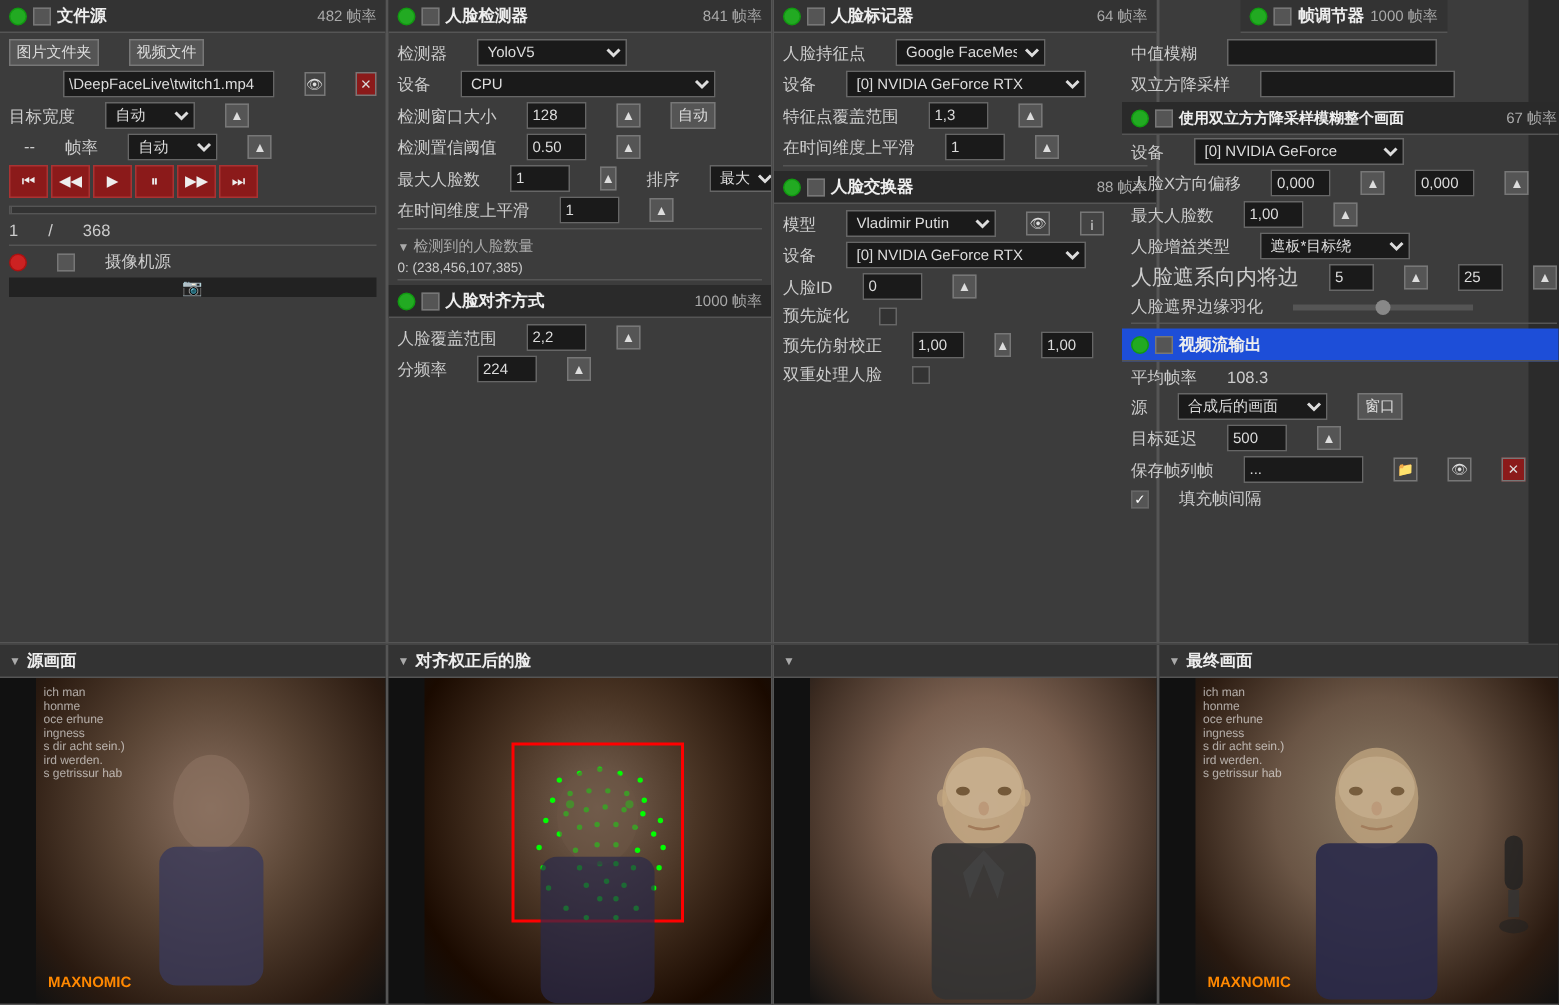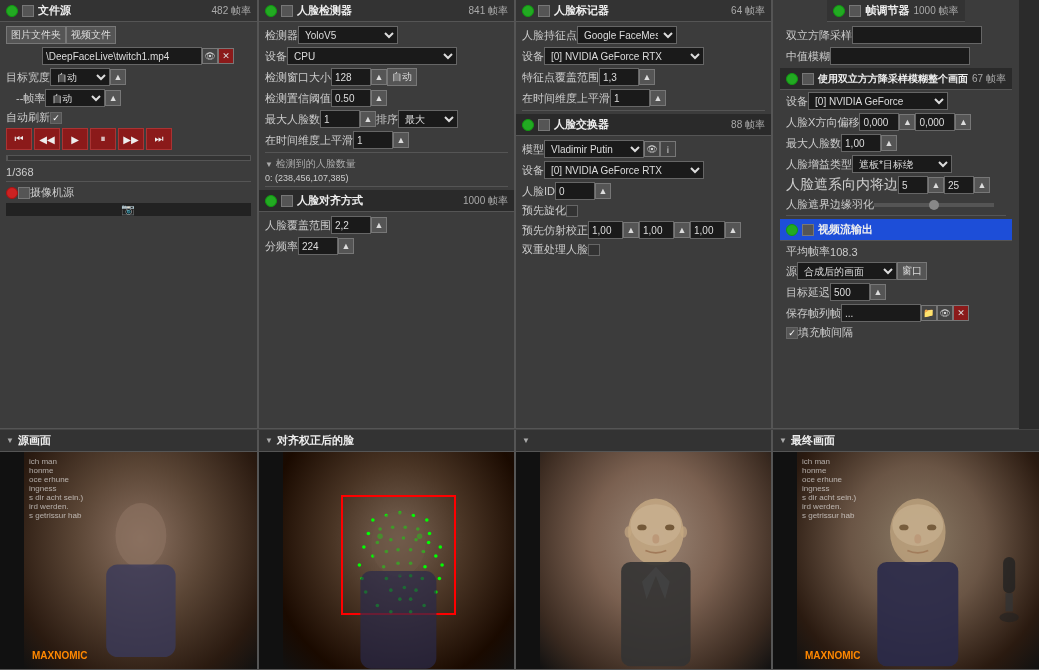--- a/index.html
+++ b/index.html
@@ -72,21 +72,21 @@
     }
     .check-indicator {
       width: 12px; height: 12px;
       background: #555;
       border: 1px solid #777;
       display: inline-block;
     }
     .row {
       display: flex;
       align-items: center;
-      gap: 0;
+      gap: 20px;
       margin-bottom: 3px;
     }
     .label {
       color: #ccc;
       white-space: nowrap;
     }
     .input-field {
       background: #1a1a1a;
       border: 1px solid #666;
       color: #ddd;
@@ -274,24 +274,20 @@
           <span class="icon-btn">▲</span>
         </div>
         <div class="row">
           <span class="label" style="margin-left:10px;">--</span>
           <span class="label">帧率</span>
           <select class="select-field select-small">
             <option>自动</option>
           </select>
           <span class="icon-btn">▲</span>
         </div>
-        <div class="row">
-          <span class="label">自动刷新</span>
-          <span class="checkbox checked"></span>
-        </div>
         <div class="transport-btns">
           <button class="transport-btn">⏮</button>
           <button class="transport-btn">◀◀</button>
           <button class="transport-btn">▶</button>
           <button class="transport-btn">⏸</button>
           <button class="transport-btn">▶▶</button>
           <button class="transport-btn">⏭</button>
         </div>
         <div class="row">
           <div class="progress-bar" style="flex:1;">
@@ -467,26 +463,26 @@
 
     <div class="panel panel-frame-adj">
       <div class="panel-header">
         <span class="power-btn green"></span>
         <span class="check-indicator"></span>
         <span class="panel-title">帧调节器</span>
         <span class="fps-badge">1000 帧率</span>
       </div>
       <div class="panel-content">
         <div class="row">
+          <span class="label">中值模糊</span>
+          <input class="input-field" style="width: 140px;" readonly="">
+        </div>
+        <div class="row">
           <span class="label">双立方降采样</span>
           <input class="input-field" style="width: 130px;" readonly="">
-        </div>
-        <div class="row">
-          <span class="label">中值模糊</span>
-          <input class="input-field" style="width: 140px;" readonly="">
         </div>
         <div class="panel-header" style="background:#2a2a2a; margin: 2px -6px; padding: 2px 6px;">
           <span class="power-btn green"></span>
           <span class="check-indicator"></span>
           <span class="panel-title" style="font-size:10px;">使用双立方方降采样模糊整个画面</span>
           <span class="fps-badge">67 帧率</span>
         </div>
         <div class="row">
           <span class="label">设备</span>
           <select class="select-field" style="width:140px;">

